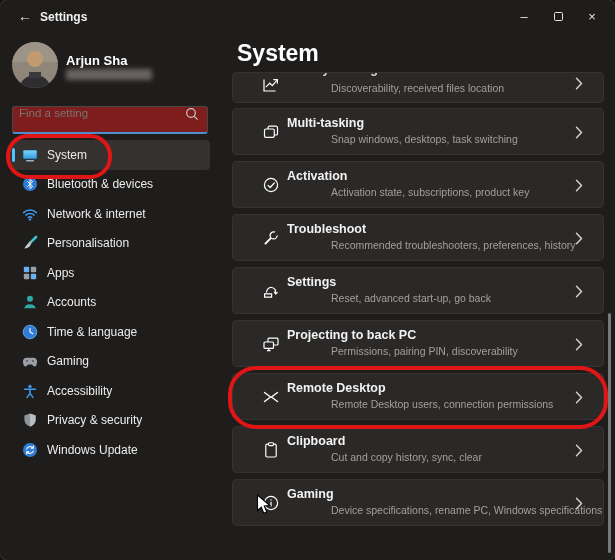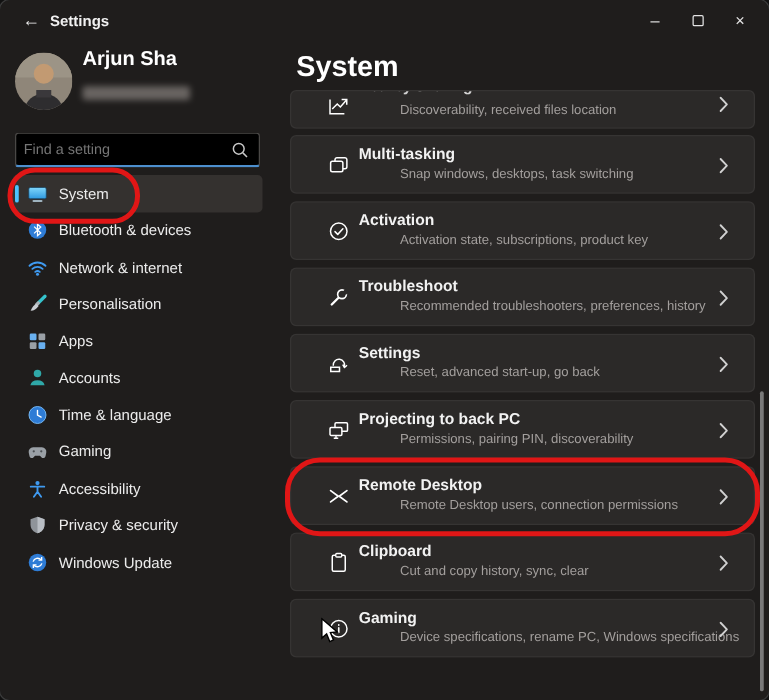--- a/index.html
+++ b/index.html
@@ -12,26 +12,26 @@
   }
   
   .titlebar{position:absolute;left:0;top:0;right:0;height:32px;}
   .back-btn{position:absolute;left:14px;top:7px;width:22px;height:18px;color:#e8e8e8;font-size:14px;line-height:18px;text-align:center;cursor:default;}
   .app-title{position:absolute;left:40px;top:10px;font-size:12px;font-weight:700;color:#f1f1f1;}
   .win-controls{position:absolute;right:6px;top:0;height:32px;display:flex;}
   .win-btn{width:34px;height:32px;display:flex;align-items:center;justify-content:center;color:#e3e3e3;font-size:13px;}
   .max-box{width:9px;height:9px;border:1.2px solid #e3e3e3;border-radius:1.5px;display:block;}
   
   .avatar{position:absolute;left:12px;top:42px;width:46px;height:46px;border-radius:50%;overflow:hidden;}
-  .user-name{position:absolute;left:66px;top:39px;font-size:16px;font-weight:700;color:#ffffff;}
+  .user-name{position:absolute;left:66px;top:53px;font-size:13px;font-weight:700;color:#ffffff;}
   .email-blur{position:absolute;left:66px;top:69px;width:86px;height:11px;background:#76716e;opacity:.85;border-radius:2px;filter:blur(2.5px);}
   .searchbox{
     position:absolute;left:12px;top:106px;width:196px;height:28px;
-    background:#000000;border:1px solid #4a4846;border-bottom:2px solid #4d8fce;
-    border-radius:3px;display:flex;align-items:center;
+    background:#7f1d1d;border:1px solid #4a4846;border-bottom:2px solid #4d8fce;
+    border-radius:3px;display:flex;align-items:flex-start;
   }
   .searchbox input{
     flex:1;background:transparent;border:none;outline:none;color:#d6d6d6;
     font-size:11.5px;padding:0 6px;font-family:"Liberation Sans", sans-serif;
   }
   .search-icon{width:14px;height:14px;margin-right:8px;flex:0 0 auto;}
   .side-list{position:absolute;left:10px;top:140px;width:200px;}
   .side-item{position:relative;height:29.5px;display:flex;align-items:center;padding-left:12px;border-radius:4px;}
   .side-item.selected{background:#34312f;}
   .pill{display:none;position:absolute;left:2px;top:7.5px;width:3px;height:14px;border-radius:2px;background:#4cc2ff;}
@@ -45,21 +45,21 @@
     position:absolute;left:232px;width:372px;height:47px;
     background:#2b2928;border:1px solid rgba(255,255,255,0.055);
     border-radius:5px;overflow:hidden;
   }
   .card.partial{height:31px;}
   .card-icon{position:absolute;left:29px;top:14px;width:18px;height:18px;}
   .card.partial .card-icon{top:2px;}
   .card-icon svg{display:block;width:18px;height:18px;}
   .card-title{position:absolute;left:54px;top:7px;font-size:12.5px;font-weight:700;color:#f2f2f2;white-space:nowrap;}
   .card.partial .card-title{top:-11px;opacity:.85;}
-  .card-sub{position:absolute;left:41px;top:24px;font-size:10.5px;color:#a39f9d;white-space:nowrap;padding-left:46px;}
+  .card-sub{position:absolute;left:52px;top:24px;font-size:10.5px;color:#a39f9d;white-space:nowrap;padding-left:46px;}
   .card.partial .card-sub{top:9px;}
   .chev{position:absolute;right:20px;top:17px;width:8px;height:13px;color:#d0d0d0;}
   .card.partial .chev{top:4px;}
   
   .scroll-thumb{position:absolute;left:608px;top:313px;width:2.5px;height:240px;background:#8a8a8a;border-radius:2px;opacity:.85;}
   .annotation{position:absolute;border-style:solid;border-width:4.5px;background:transparent;pointer-events:none;}
   .cursor{position:absolute;left:256px;top:494px;width:17px;height:22px;z-index:50;}
 </style>
 </head>
 <body>

